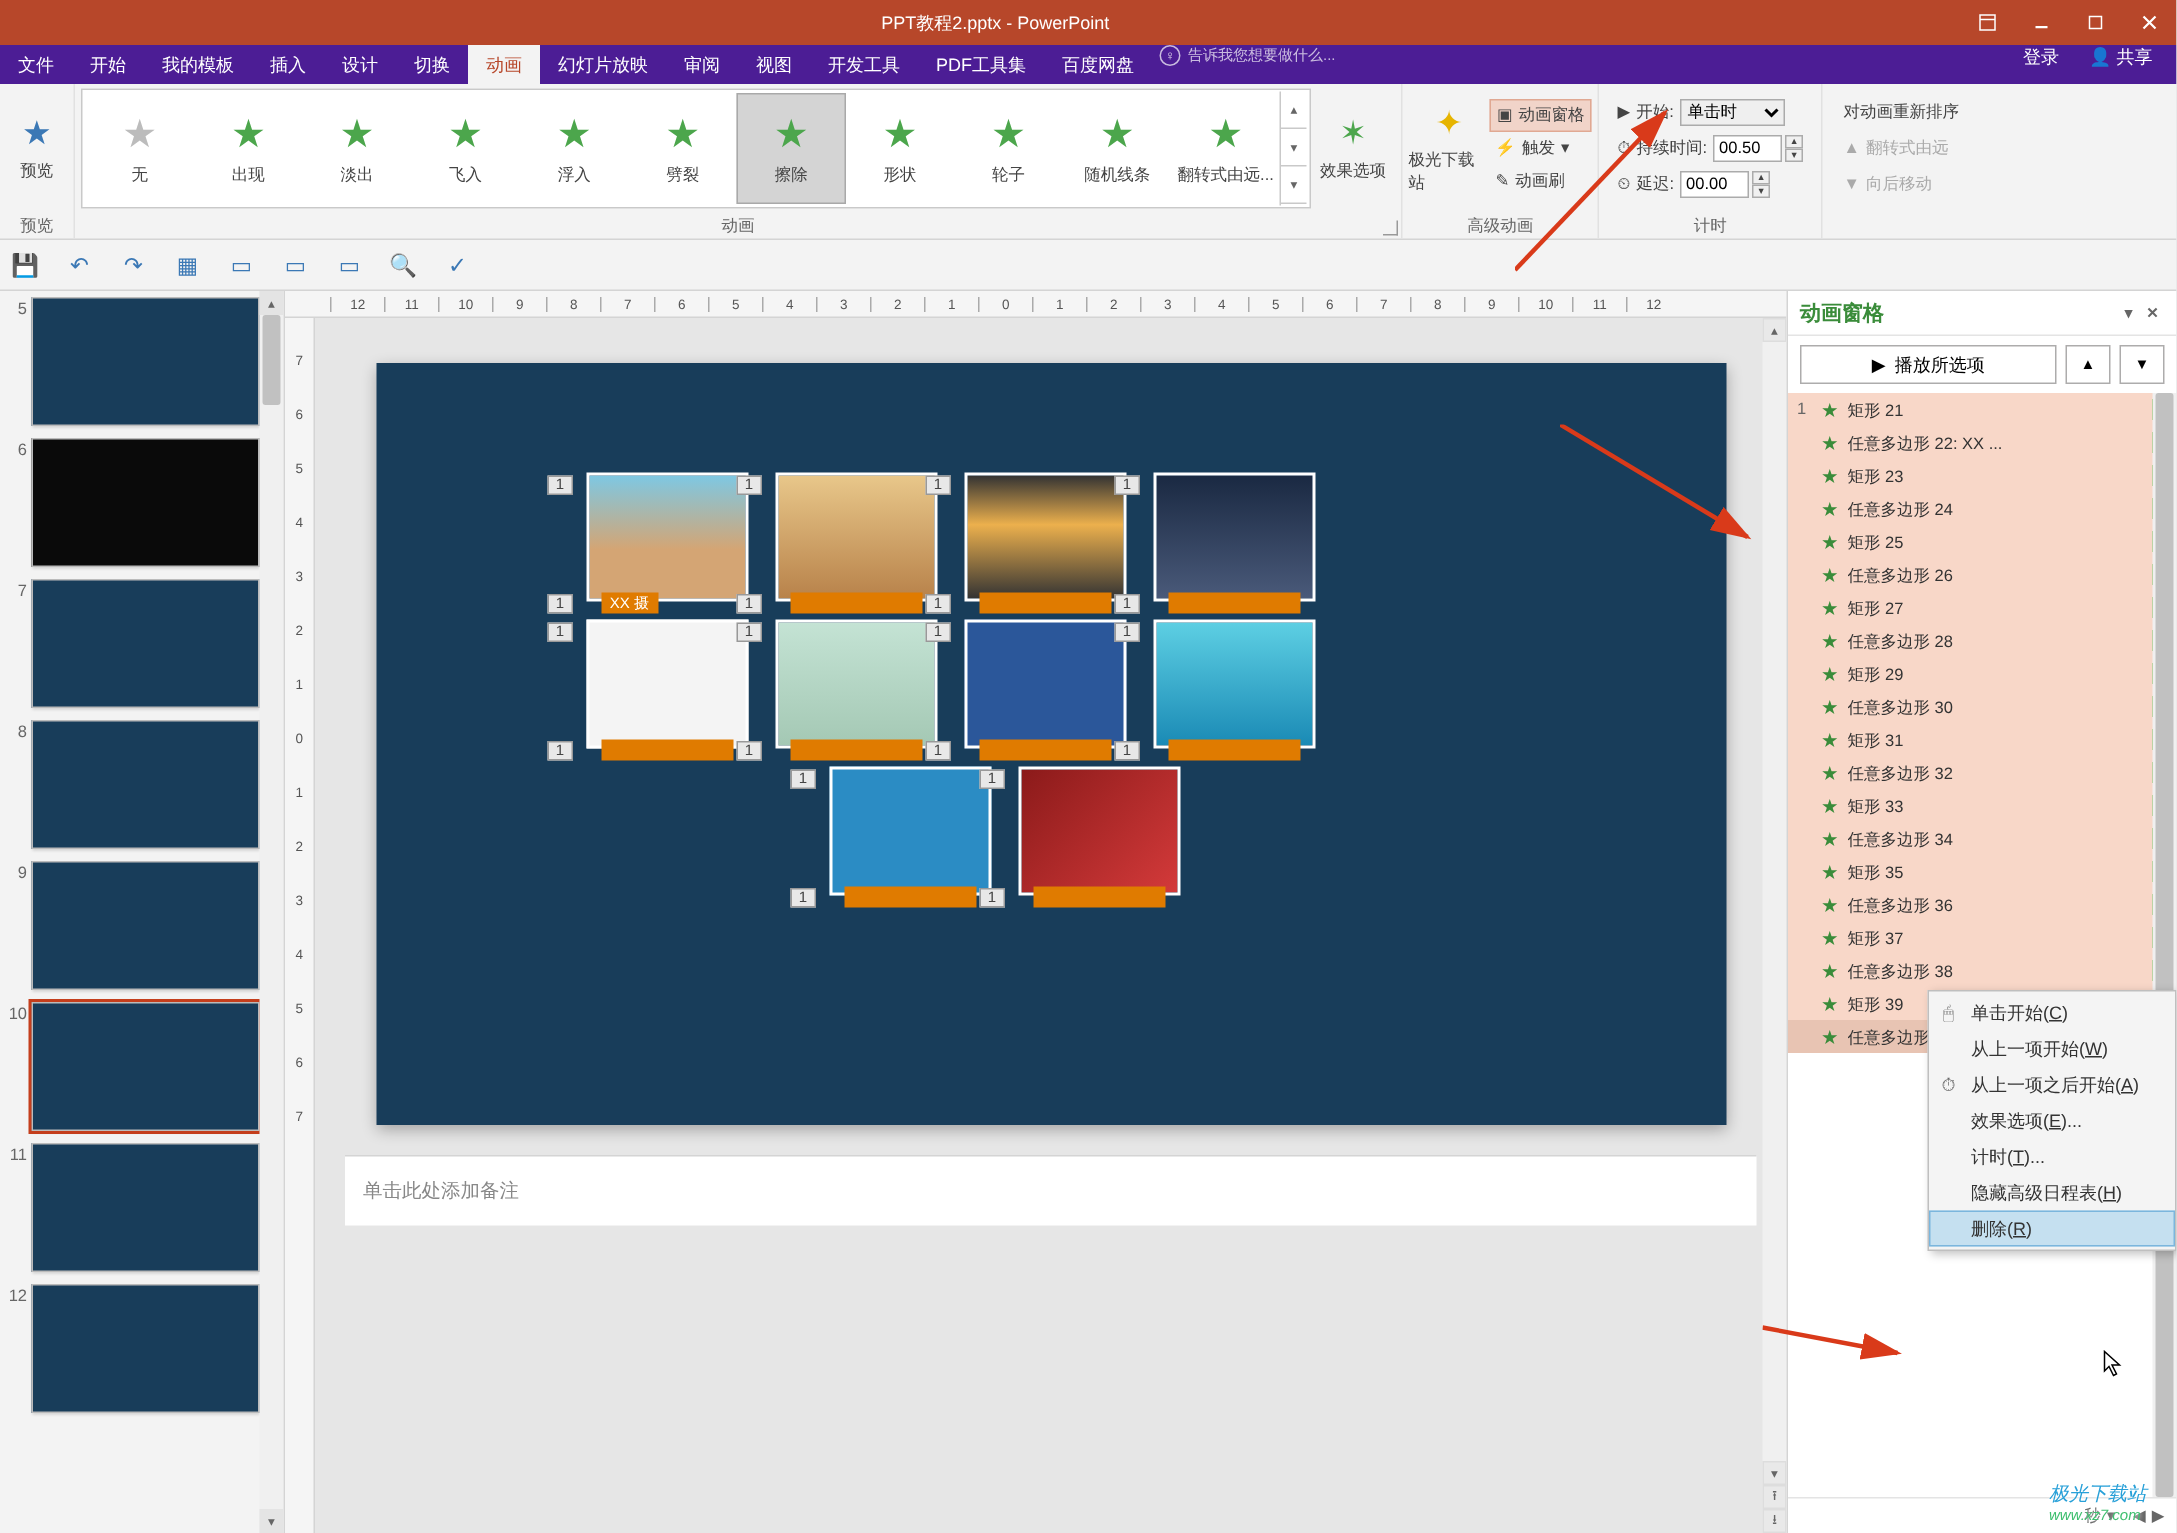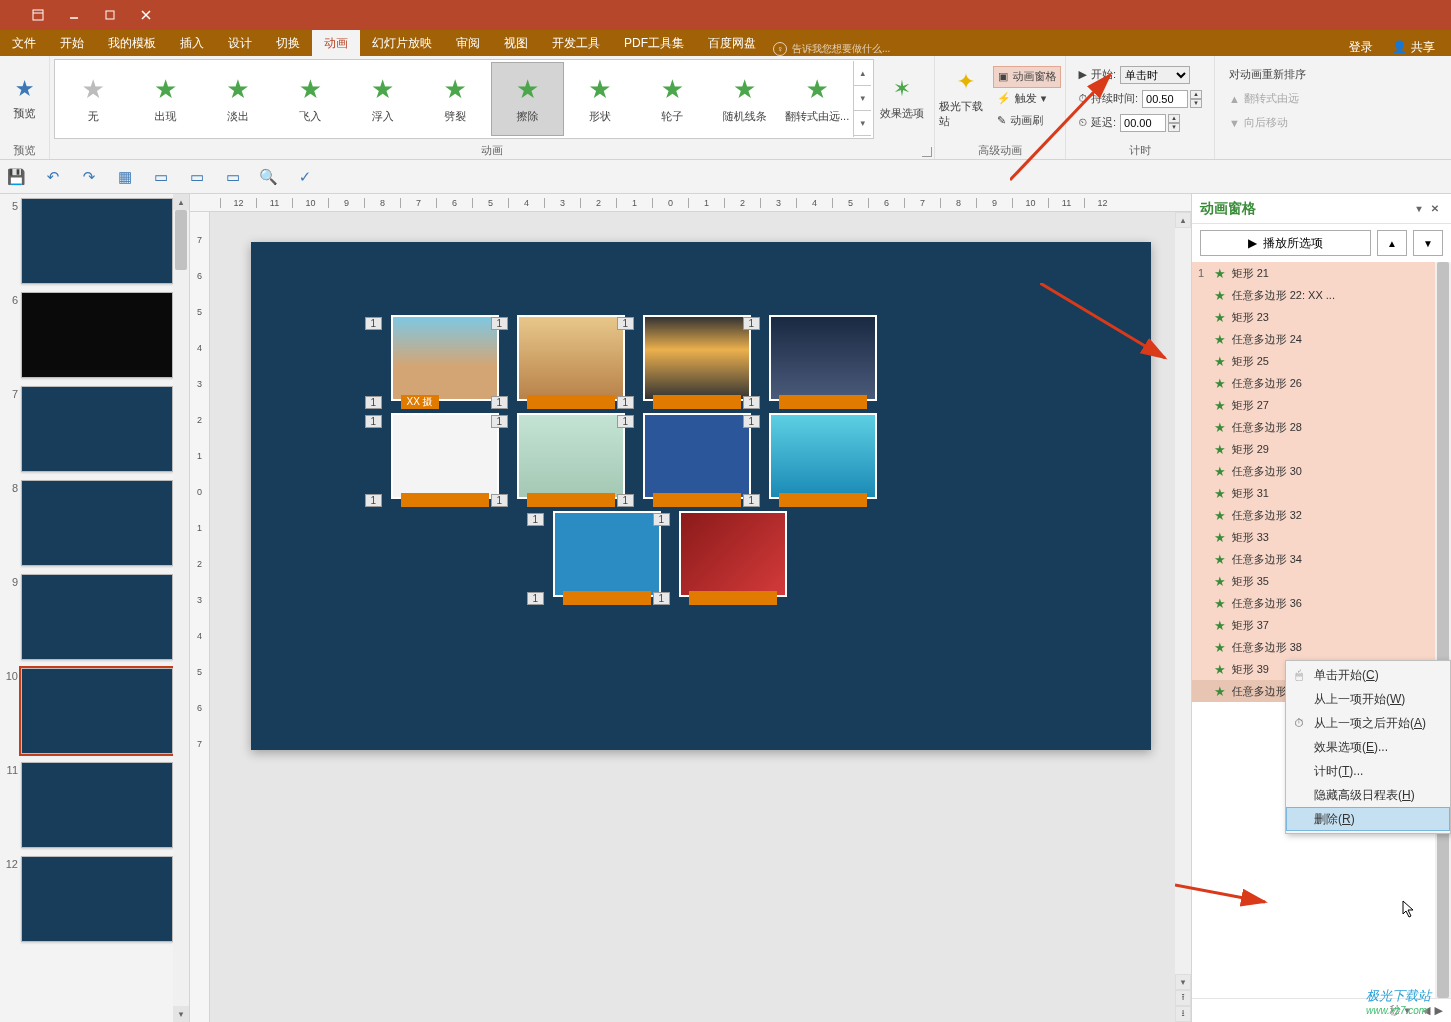--- a/index.html
+++ b/index.html
@@ -6,21 +6,21 @@
 body { background: #e6e6e6; width: 1451px; height: 1022px; overflow: hidden; position: relative; }
 
 
 .titlebar { height: 30px; background: #b7472a; display: flex; align-items: center; color: #fff; font-size: 12px; }
 .titlebar .title { flex: 1; text-align: center; }
 .titlebar .win-controls { display: flex; }
 .titlebar .win-btn { width: 36px; height: 30px; display: flex; align-items: center; justify-content: center; cursor: pointer; }
 .titlebar .win-btn svg { width: 12px; height: 12px; stroke: #fff; fill: none; }
 
 
-.menubar { height: 26px; background: #a16207; display: flex; align-items: flex-end; color: #fff; font-size: 12px; }
+.menubar { height: 26px; background: #4c1d95; display: flex; align-items: flex-start; color: #fff; font-size: 12px; }
 .menubar .tab { padding: 0 12px; height: 26px; display: flex; align-items: center; cursor: pointer; }
 .menubar .tab.active { background: #f3f3f3; color: #b7472a; }
 .menubar .spacer { flex: 1; }
 .menubar .hint-icon { width: 14px; height: 14px; border: 1px solid rgba(255,255,255,.7); border-radius: 50%; margin: 0 5px; display: flex; align-items: center; justify-content: center; font-size: 9px; color: rgba(255,255,255,.8); }
 .menubar .hint { color: rgba(255,255,255,.7); font-size: 10px; }
 .menubar .right { display: flex; align-items: center; gap: 4px; padding-right: 8px; }
 .menubar .right .btn { padding: 0 8px; }
 
 
 .ribbon { height: 104px; background: #f3f3f3; border-bottom: 1px solid #d4d4d4; display: flex; }
@@ -125,20 +125,21 @@
 .watermark { position: absolute; right: 20px; bottom: 6px; font-size: 13px; color: #28a0d8; font-style: italic; z-index: 70; text-shadow: 0 0 3px #fff; }
 .watermark .sub { font-size: 10px; color: #3fbf6f; display: block; }
 
 .cursor { position: absolute; width: 14px; height: 18px; z-index: 80; }
 </style>
 </head>
 <body>
 
 <div class="titlebar">
   <div style="width:20px"></div>
+  <div class="title">PPT教程2.pptx - PowerPoint</div>
   <div class="win-controls">
     <div class="win-btn">
         <svg viewBox="0 0 12 12">
           <rect x="1" y="1" width="10" height="10" stroke-width="1"></rect>
           <path d="M1 4h10" stroke-width="1"></path>
         </svg>
       </div>
     <div class="win-btn">
         <svg viewBox="0 0 12 12">
           <path d="M2 9h8" stroke-width="1.5"></path>
@@ -483,20 +484,21 @@
                 </div>
                 <div class="img-cell">
                   <div class="anim-tag tl">1</div>
                   <div class="anim-tag bl">1</div>
                   <div class="img-box" style="background:linear-gradient(135deg,#8b1a1a,#d43a3a)"></div>
                   <div class="caption-bar"></div>
                 </div>
               </div>
             </div>
         </div>
+        <div class="notes">单击此处添加备注</div>
       </div>
     </div>
     <div class="ed-scroll">
       <div class="sbtn">▴</div>
       <div style="flex:1"></div>
       <div class="sbtn" style="position:absolute;bottom:32px;left:0;right:0">▾</div>
       <div class="sbtn" style="position:absolute;bottom:16px;left:0;right:0">⭱</div>
       <div class="sbtn" style="position:absolute;bottom:0;left:0;right:0">⭳</div>
     </div>
   </div>

